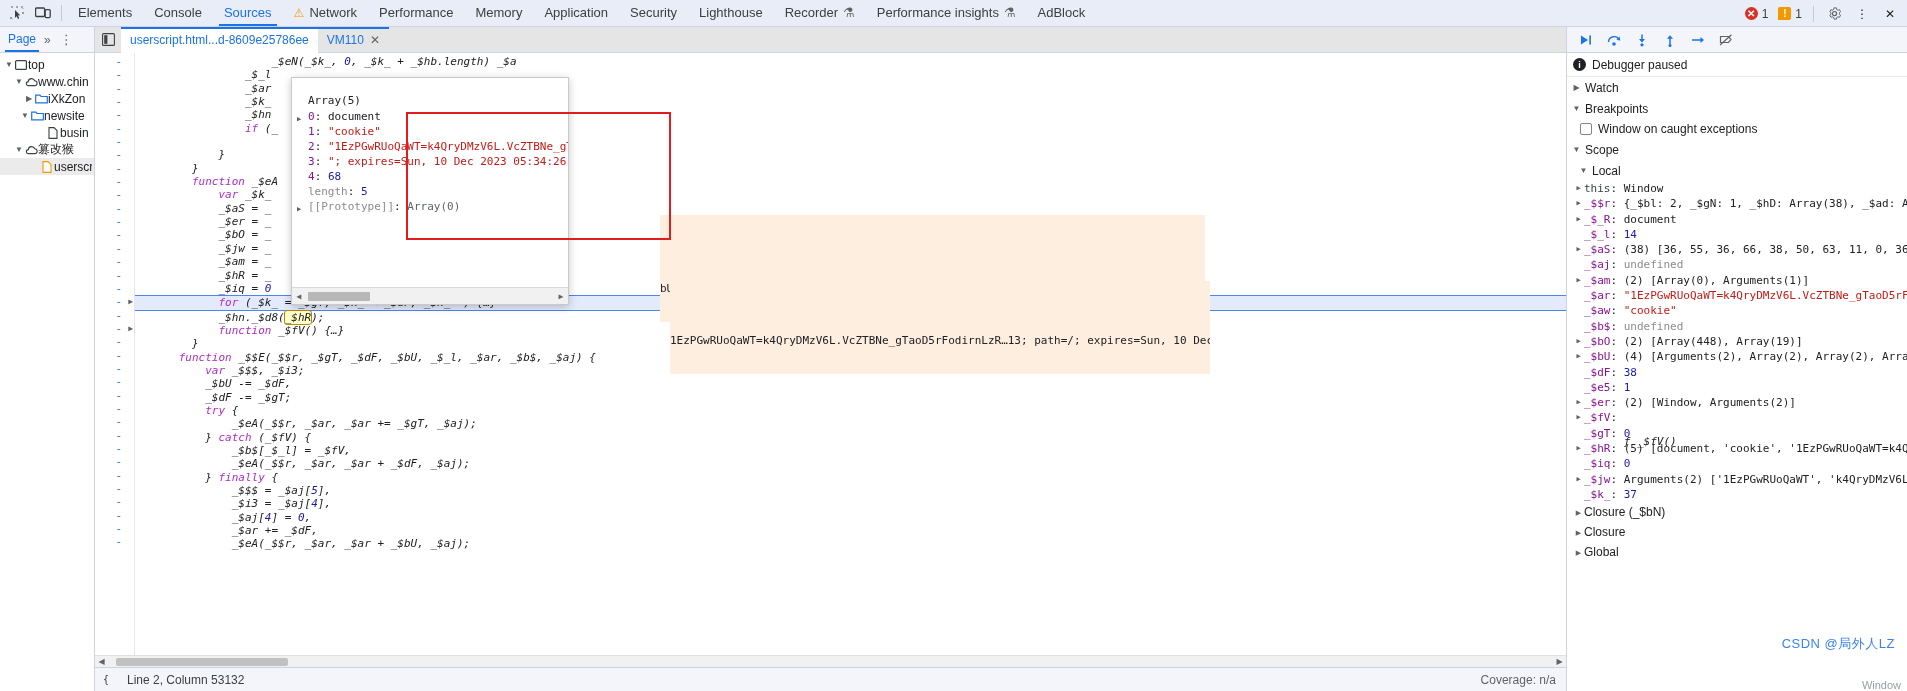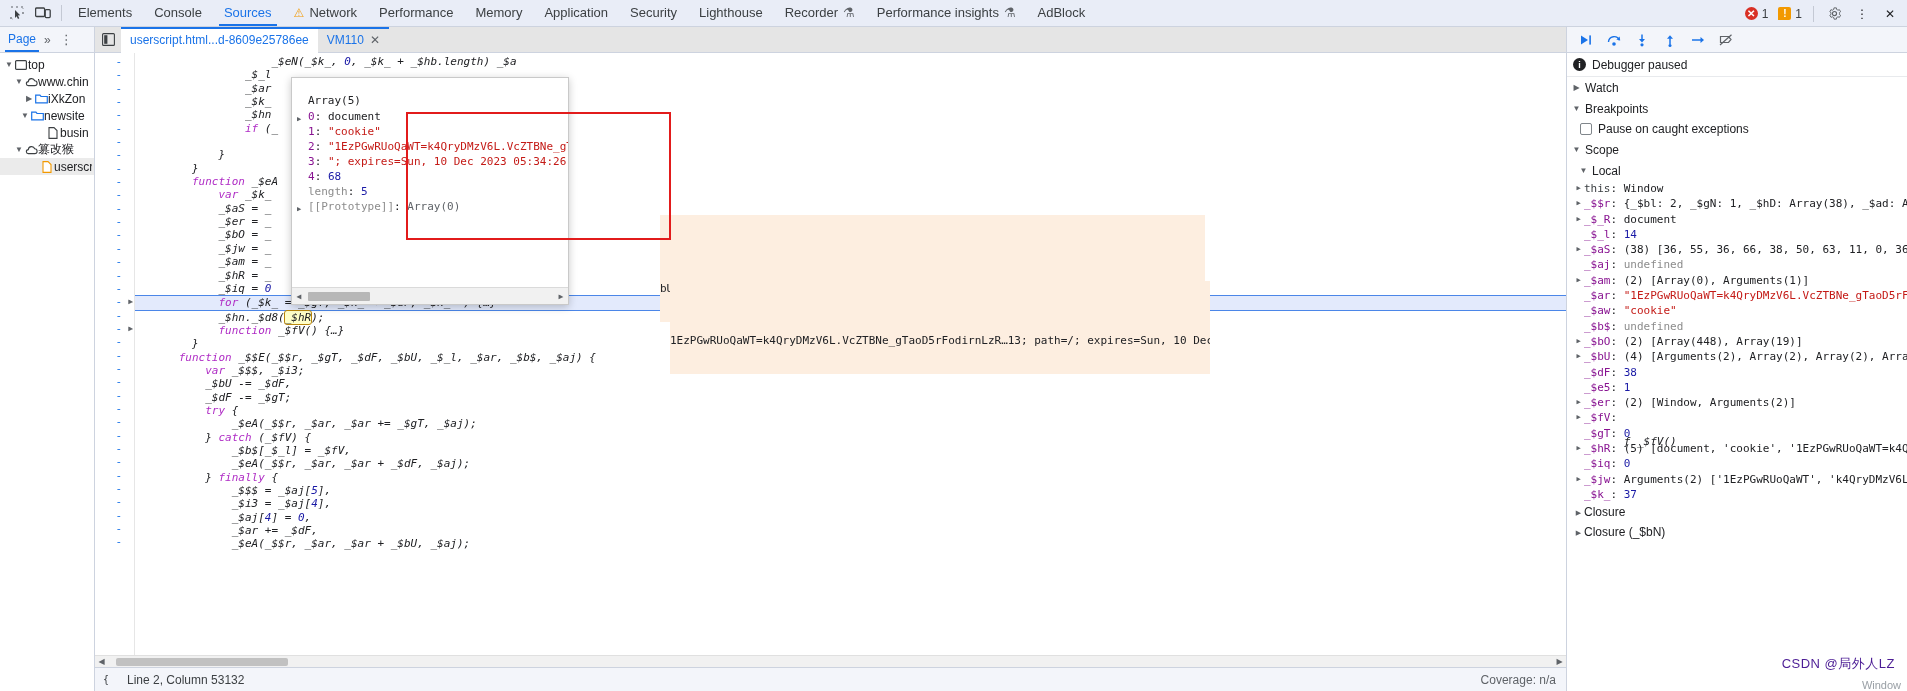--- a/index.html
+++ b/index.html
@@ -184,22 +184,22 @@
   .sname { color:#881391; }
   .sname-plain { color:#3c4043; }
   .sval-s { color:#c41a16; }
   .sval-n { color:#1a1aa6; }
   .sval-g { color:#8c8c8c; }
   .sval-p { color:#202124; }
   .sval-i { color:#202124; font-style: italic; margin-top: 48px; }
 
   
   .watermark {
-    position:absolute; right:12px; bottom:18px;
-    font-size:13px; color:#4c1d95; letter-spacing:.5px;
+    position:absolute; right:12px; bottom:38px;
+    font-size:13px; color:#3b82f6; letter-spacing:.5px;
   }
   .taskbar-word {
     position:absolute; right:6px; bottom:0px; font-size:11px; color:#9aa0a6;
   }
 </style>
 </head>
 <body>
 
 <div class="app">
 
@@ -526,21 +526,21 @@
         <span class="tri-r">▶</span>
         <span>Watch</span>
       </div>
 
       <div class="sec-head">
         <span class="tri-r">▼</span>
         <span>Breakpoints</span>
       </div>
       <div class="cb-row">
         <span class="cb"></span>
-        <span>Pause on caught exceptions</span>
+        <span>Window on caught exceptions</span>
       </div>
 
       <div class="sec-head">
         <span class="tri-r">▼</span>
         <span>Scope</span>
       </div>
       <div class="sec-head" style="padding-left:12px">
         <span class="tri-r">▼</span>
         <span>Local</span>
       </div>
@@ -667,25 +667,29 @@
             <span class="sval-p">Arguments(2) ['1EzPGwRUoQaWT', 'k4QryDMzV6L.VcZTBNe_gTaoD5rFoc</span>
           </div>
           <div class="srow">
             <span class="tri"></span>
             <span class="sname">_$k_</span>
             <span style="color:#202124">:&nbsp;</span>
             <span class="sval-n">37</span>
           </div>
           <div class="srow" style="font-family: &quot;Liberation Sans&quot;, sans-serif; font-size: 12px; height: 20px;">
             <span class="tri">▶</span>
+            <span>Closure (_$bN)</span>
+          </div>
+          <div class="srow" style="font-family: &quot;Liberation Sans&quot;, sans-serif; font-size: 12px; height: 20px;">
+            <span class="tri">▶</span>
             <span>Closure</span>
           </div>
           <div class="srow" style="font-family: &quot;Liberation Sans&quot;, sans-serif; font-size: 12px; height: 20px;">
             <span class="tri">▶</span>
-            <span>Closure (_$bN)</span>
+            <span>Global</span>
           </div>
         </div>
     </div>
   </div>
 
   <div class="watermark">CSDN @局外人LZ</div>
   <div class="taskbar-word">Window</div>
 </div>
 
 </body></html>

